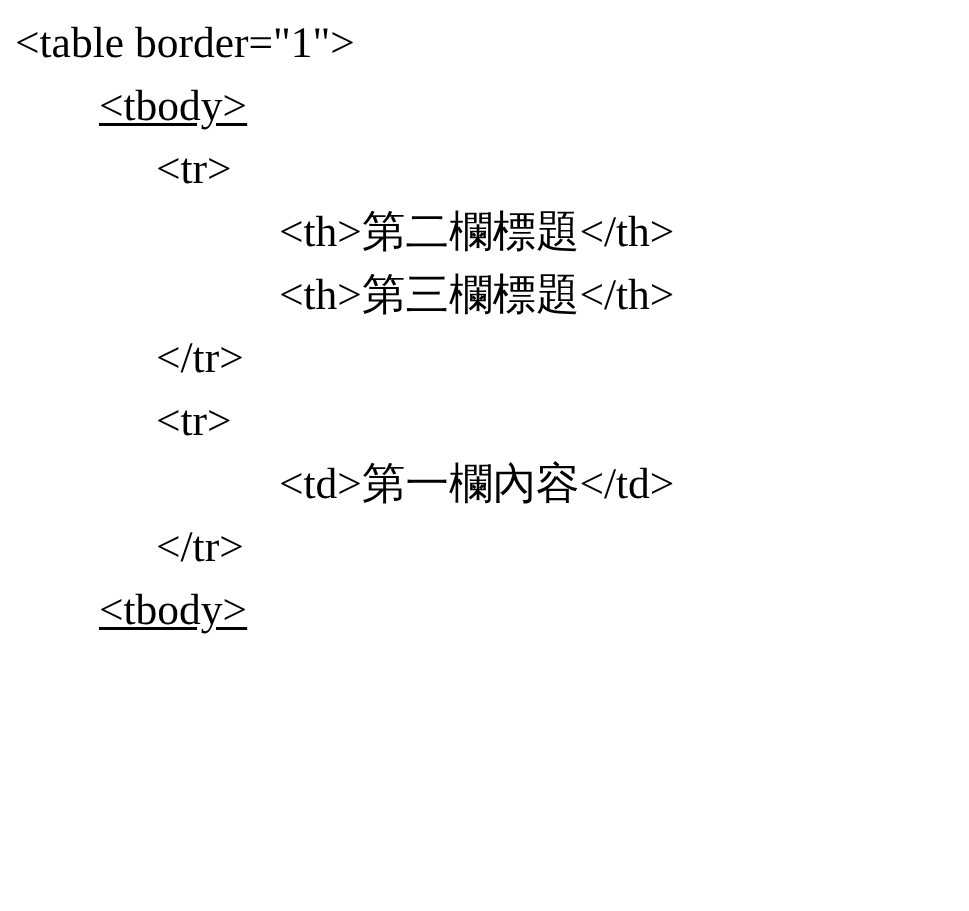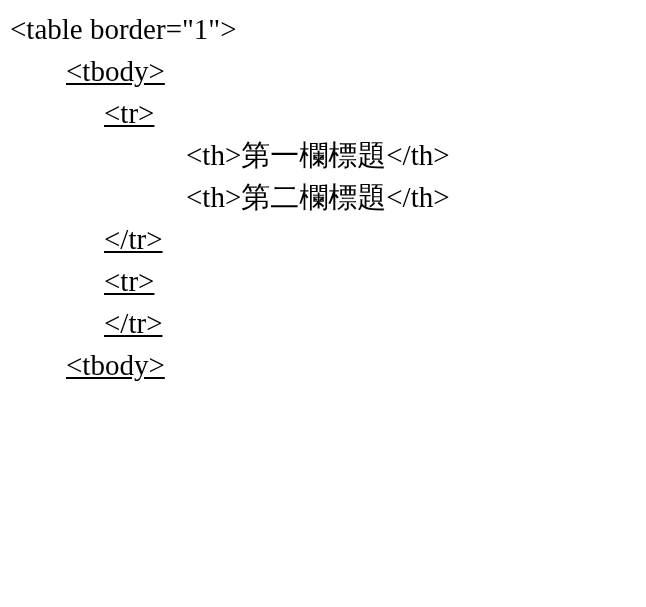--- a/index.html
+++ b/index.html
@@ -19,29 +19,30 @@
       padding: 8px 0 0 10px;
       box-sizing: border-box;
     }
     .code-line {
       white-space: pre;
       line-height: 42px;
       height: 42px;
     }
     .ind-0 { padding-left: 0; }
     .ind-1 { padding-left: 56px; text-decoration: underline; }
-    .ind-2 { padding-left: 94px; text-decoration: underline; }
+    .ind-2 { padding-left: 94px; }
     .ind-3 { padding-left: 176px; }
   </style>
 </head>
 <body>
 
 <div class="code-block">
     <div class="code-line ind-0">&lt;table border="1"&gt;</div>
     <div class="code-line ind-1">&lt;tbody&gt;</div>
     <div class="code-line ind-2">&lt;tr&gt;</div>
-    <div class="code-line ind-3">&lt;th&gt;第一欄標題&lt;/th&gt;</div>
     <div class="code-line ind-3">&lt;th&gt;第二欄標題&lt;/th&gt;</div>
+    <div class="code-line ind-3">&lt;th&gt;第三欄標題&lt;/th&gt;</div>
     <div class="code-line ind-2">&lt;/tr&gt;</div>
     <div class="code-line ind-2">&lt;tr&gt;</div>
+    <div class="code-line ind-3">&lt;td&gt;第一欄內容&lt;/td&gt;</div>
     <div class="code-line ind-2">&lt;/tr&gt;</div>
     <div class="code-line ind-1">&lt;tbody&gt;</div>
   </div>
 
 </body></html>

